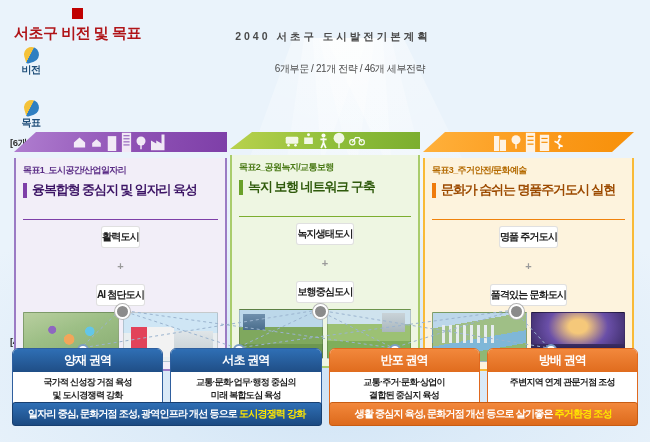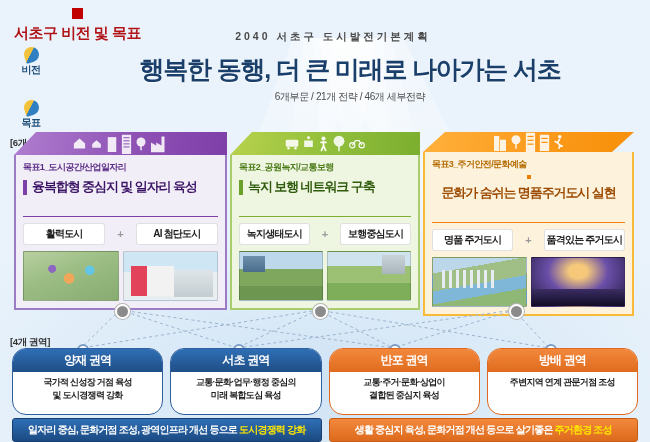--- a/index.html
+++ b/index.html
@@ -56,44 +56,44 @@
   .band{position:relative;height:38px;display:flex;align-items:center;justify-content:center;gap:3px;}
   .g1 .band{background:linear-gradient(100deg,#b07ed0 0%,#8f52b5 55%,#7e3fa8 100%);
             clip-path:polygon(22px 0,100% 0,100% 100%,0 100%);}
   .g2 .band{background:linear-gradient(100deg,#b9d24d 0%,#8fbe3a 55%,#7cae2f 100%);
             clip-path:polygon(22px 0,100% 0,calc(100% - 0px) 100%,0 100%);}
   .g3 .band{background:linear-gradient(100deg,#ffb13c 0%,#fb9a1c 55%,#f79009 100%);
             clip-path:polygon(22px 0,100% 0,calc(100% - 22px) 100%,0 100%);}
   .band .ico{opacity:.95;}
   .band svg{display:block;}
 
-  .gbody{flex:1;border:2px solid;border-top:none;padding:6px 7px 7px;display:flex;flex-direction:column;}
+  .gbody{flex:1;border:2px solid;border-top:none;padding:6px 7px 7px;display:flex;flex-direction:column;margin-top:6px;}
   .g1 .gbody{border-color:#9b7bc4;background:#f2eef8;}
   .g2 .gbody{border-color:#a9cc6c;background:#eef6e2;}
   .g3 .gbody{border-color:#f9ba37;background:#fdf3dd;}
 
   .gcat{font-size:9px;font-weight:bold;letter-spacing:-.6px;margin-bottom:4px;}
   .g1 .gcat{color:#5b2d86;}
   .g2 .gcat{color:#4a7a16;}
   .g3 .gcat{color:#b46a00;}
 
   .gmain{display:flex;align-items:center;gap:5px;padding-bottom:20px;border-bottom:1.6px solid;}
   .g1 .gmain{border-color:#7e3fa8;}
   .g2 .gmain{border-color:#7cae2f;}
-  .g3 .gmain{border-color:#f0820c;flex-direction:column;}
+  .g3 .gmain{border-color:#f0820c;}
   .gbar{width:4px;height:15px;flex:0 0 4px;}
   .g1 .gbar{background:#7e3fa8;}
   .g2 .gbar{background:#6aa12a;}
   .g3 .gbar{background:#ef7b0b;}
   .gmain-txt{font-size:13px;font-weight:bold;letter-spacing:-1.1px;white-space:nowrap;}
   .g1 .gmain-txt{color:#3d1566;}
   .g2 .gmain-txt{color:#2f5a0c;}
   .g3 .gmain-txt{color:#9c4a00;}
 
-  .tags{display:flex;align-items:center;justify-content:center;gap:12px;margin-top:6px;}
+  .tags{display:flex;align-items:center;justify-content:center;gap:12px;margin-top:6px;flex-direction:column;}
   .tag{flex:1;background:#ffffff;border:1px solid rgba(0,0,0,.12);border-radius:3px;
        text-align:center;font-size:10px;font-weight:bold;letter-spacing:-.8px;
        padding:3px 0;color:#222;white-space:nowrap;}
   .plus{font-size:11px;font-weight:bold;color:#9a9a9a;flex:0 0 auto;}
 
   .photos{display:flex;gap:4px;margin-top:6px;height:50px;}
   .photo{flex:1;border-radius:1px;position:relative;overflow:hidden;border:1px solid rgba(0,0,0,.15);}
 
   
   .ph-map{background:
@@ -124,39 +124,39 @@
       background:#8b8b8b;border:2px solid #ffffff;box-shadow:0 0 0 1px #b5b5b5;}
   #hub-1{left:115px;top:304px;}
   #hub-2{left:313px;top:304px;}
   #hub-3{left:509px;top:304px;}
 
   
   #connectors{position:absolute;left:0;top:296px;width:650px;height:66px;}
 
   
   .zones{position:absolute;left:12px;top:348px;width:626px;display:flex;gap:7px;}
-  .zone{flex:1;border-radius:14px;overflow:hidden;}
+  .zone{flex:1;border-radius:6px;overflow:hidden;}
   .zone.blue{border:1.5px solid #2f5f9e;background:#ffffff;}
   .zone.orange{border:1.5px solid #e0691f;background:#ffffff;}
   .zhead{text-align:center;font-size:12px;font-weight:bold;letter-spacing:-.8px;
          color:#ffffff;padding:3px 0;}
   .blue .zhead{background:linear-gradient(180deg,#2f6fb5,#1f4e86);}
   .orange .zhead{background:linear-gradient(180deg,#f2883c,#e06c1e);}
   .zbody{padding:4px 3px 12px;text-align:center;color:#1f1f1f;
          font-size:9px;font-weight:bold;letter-spacing:-.7px;line-height:1.45;}
   .zbody span{display:block;white-space:nowrap;}
 
   
   .zdot{position:absolute;width:8px;height:8px;border-radius:50%;
         background:#ffffff;border:2px solid #7b9dc4;}
   #zd-1{left:77px;top:344px;} #zd-2{left:233px;top:344px;}
   #zd-3{left:389px;top:344px;} #zd-4{left:545px;top:344px;}
 
   
-  .footers{position:absolute;left:12px;top:418px;width:626px;display:flex;gap:7px;}
+  .footers{position:absolute;left:12px;top:402px;width:626px;display:flex;gap:7px;}
   .fbar{flex:1;border-radius:3px;text-align:center;padding:4px 2px;
         font-size:10px;font-weight:bold;letter-spacing:-.8px;color:#ffffff;white-space:nowrap;}
   .fbar.blue{background:linear-gradient(180deg,#2f6fb5,#1b4a82);border:1px solid #173f70;}
   .fbar.orange{background:linear-gradient(180deg,#f2883c,#dd6a1c);border:1px solid #c85c13;}
   .hl{color:#ffe600;}
 </style>
 </head>
 <body>
 
 <div id="page">
@@ -178,21 +178,20 @@
   <div class="badge" id="badge-vision">
     <span class="drop"></span>
     <span class="bl">비전</span>
   </div>
   <div class="badge" id="badge-goal">
     <span class="drop"></span>
     <span class="bl">목표</span>
   </div>
 
   <div class="vision">
-    <div class="vision-main">행복한 동행, 더 큰 미래로 나아가는 서초</div>
     <div class="vision-sub">6개부문 / 21개 전략 / 46개 세부전략</div>
   </div>
 
   <div class="bracket" id="lbl-sectors">[6개 부문]</div>
   <div class="bracket" id="lbl-zones">[4개 권역]</div>
 
   <div class="goals">
 
     <div class="goal g1">
       <div class="band">
@@ -347,21 +346,21 @@
       </div>
       <div class="gbody">
         <div class="gcat">목표3_주거안전/문화예술</div>
         <div class="gmain">
           <span class="gbar"></span>
           <span class="gmain-txt">문화가 숨쉬는 명품주거도시 실현</span>
         </div>
         <div class="tags">
           <span class="tag">명품 주거도시</span>
           <span class="plus">+</span>
-          <span class="tag">품격있는 주거도시</span>
+          <span class="tag">품격있는 문화도시</span>
         </div>
         <div class="photos">
           <span class="photo ph-river"></span>
           <span class="photo ph-fest"></span>
         </div>
       </div>
     </div>
   </div>
 
   <svg id="connectors">

